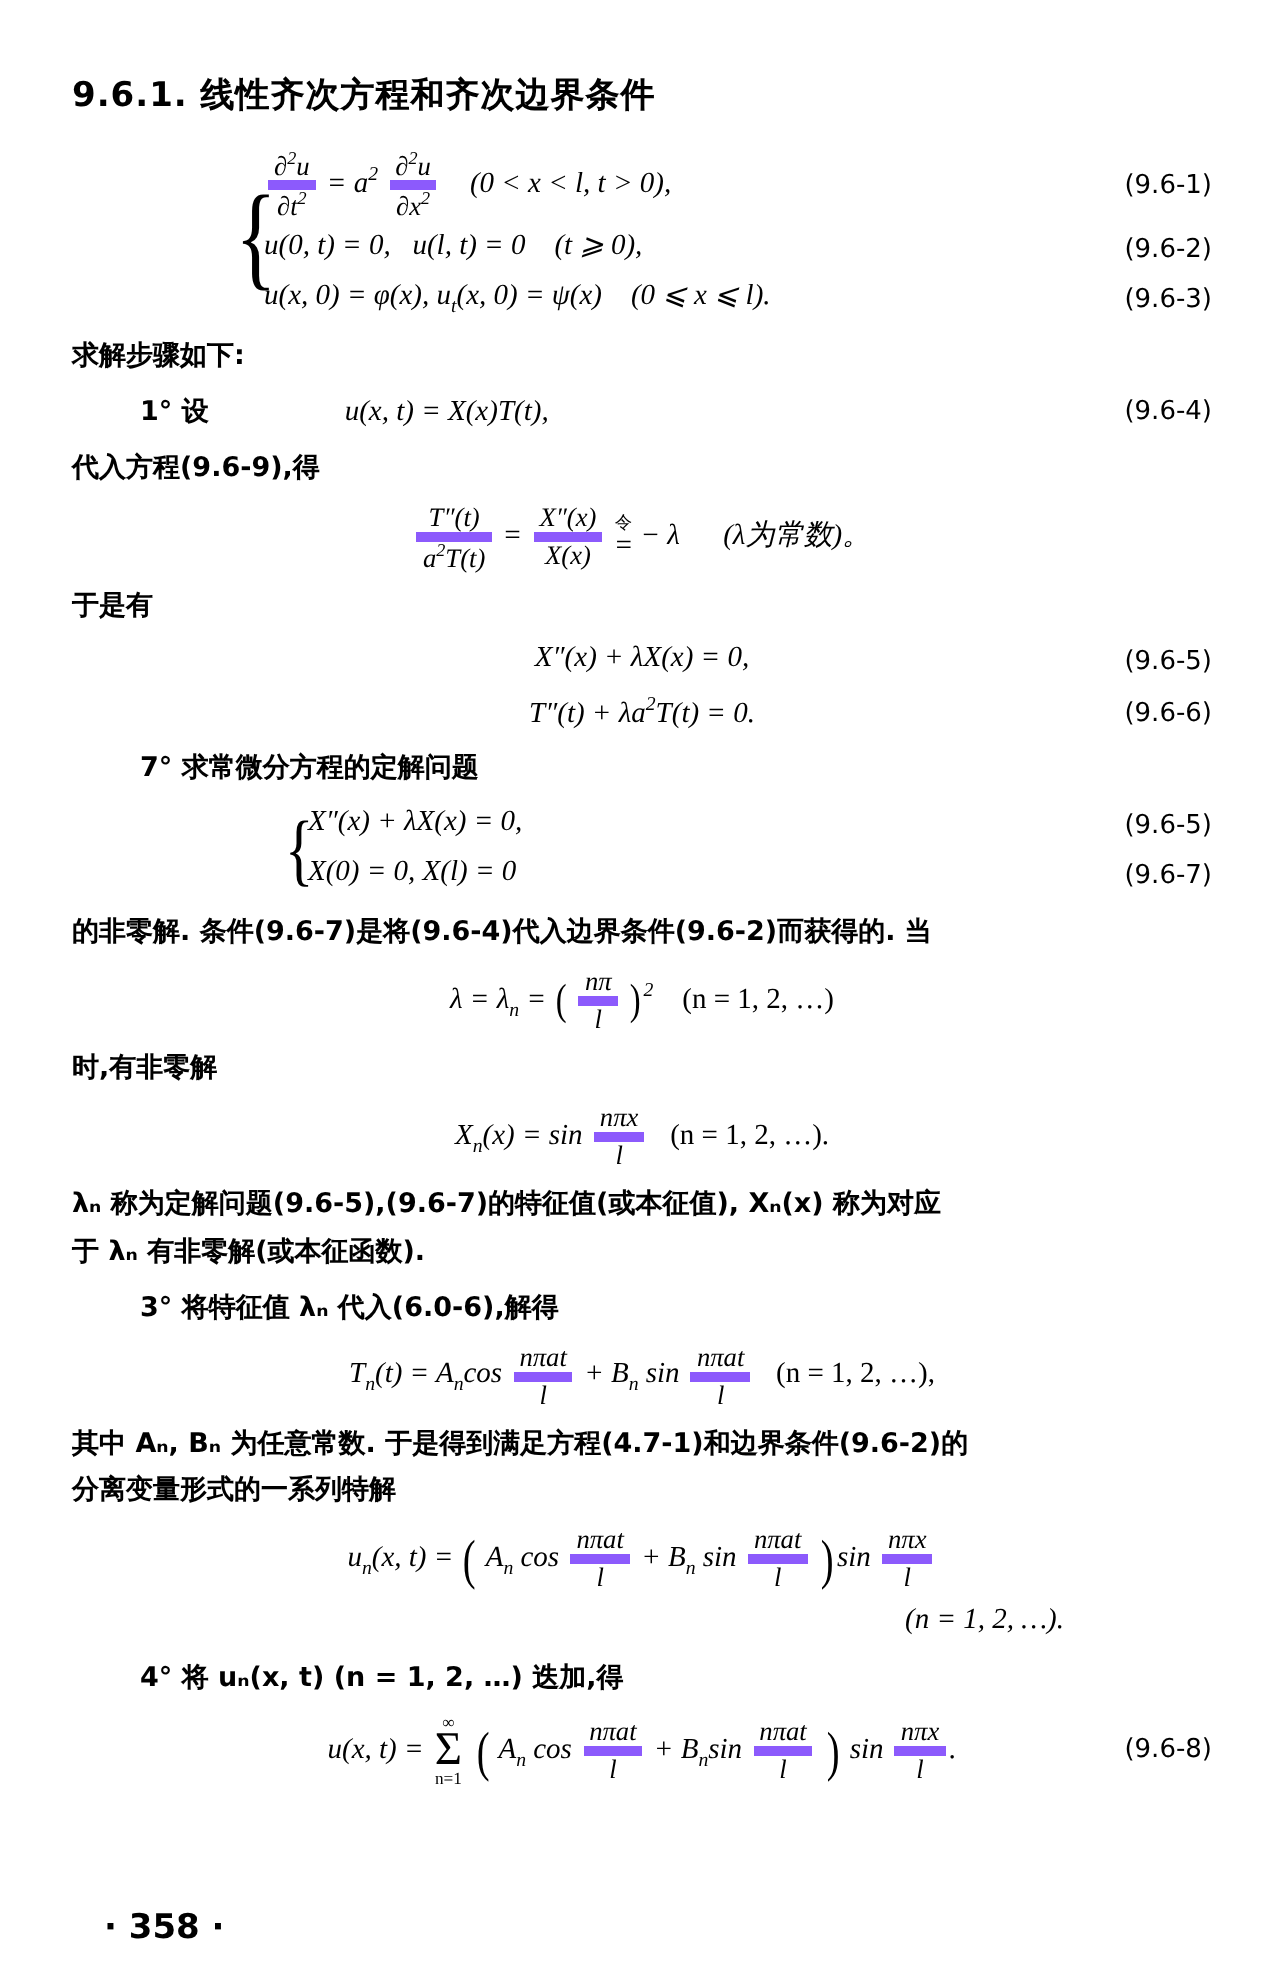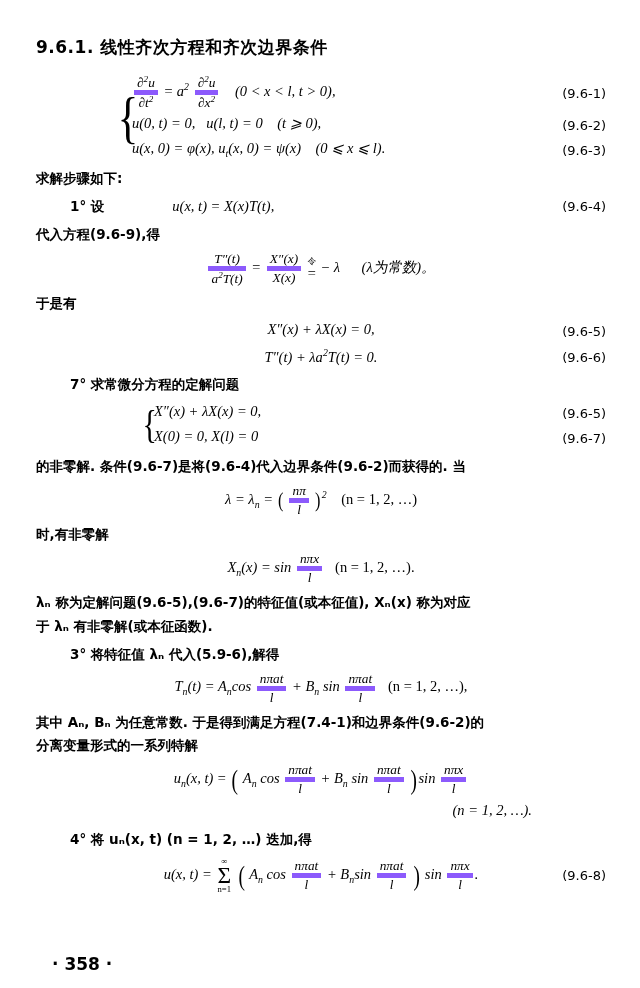--- a/index.html
+++ b/index.html
@@ -258,34 +258,34 @@
         X<sub>n</sub>(x) = sin
         <span class="frac"><span class="num">nπx</span><span class="den">l</span></span>
         &nbsp;
         <span class="up">(n = 1, 2, …).</span>
       </span>
     </div>
 
     <div class="para">λₙ 称为定解问题(9.6-5),(9.6-7)的特征值(或本征值), Xₙ(x) 称为对应</div>
     <div class="para" style="margin-top:-4px;">于 λₙ 有非零解(或本征函数).</div>
 
-    <div class="para indent1">3° 将特征值 λₙ 代入(5.9-6),解得</div>
+    <div class="para indent1">3° 将特征值 λₙ 代入(6.0-6),解得</div>
 
     <div class="eqline eq-center">
       <span class="math">
         T<sub>n</sub>(t) = A<sub>n</sub>cos
         <span class="frac"><span class="num">nπat</span><span class="den">l</span></span>
         + B<sub>n</sub> sin
         <span class="frac"><span class="num">nπat</span><span class="den">l</span></span>
         &nbsp;
         <span class="up">(n = 1, 2, …),</span>
       </span>
     </div>
 
-    <div class="para">其中 Aₙ, Bₙ 为任意常数. 于是得到满足方程(7.4-1)和边界条件(9.6-2)的</div>
+    <div class="para">其中 Aₙ, Bₙ 为任意常数. 于是得到满足方程(4.7-1)和边界条件(9.6-2)的</div>
     <div class="para" style="margin-top:-4px;">分离变量形式的一系列特解</div>
 
     <div class="eqline eq-center">
       <span class="math">
         u<sub>n</sub>(x, t) =
         <span class="paren-big">(</span>
         A<sub>n</sub> cos
         <span class="frac"><span class="num">nπat</span><span class="den">l</span></span>
         + B<sub>n</sub> sin
         <span class="frac"><span class="num">nπat</span><span class="den">l</span></span>

